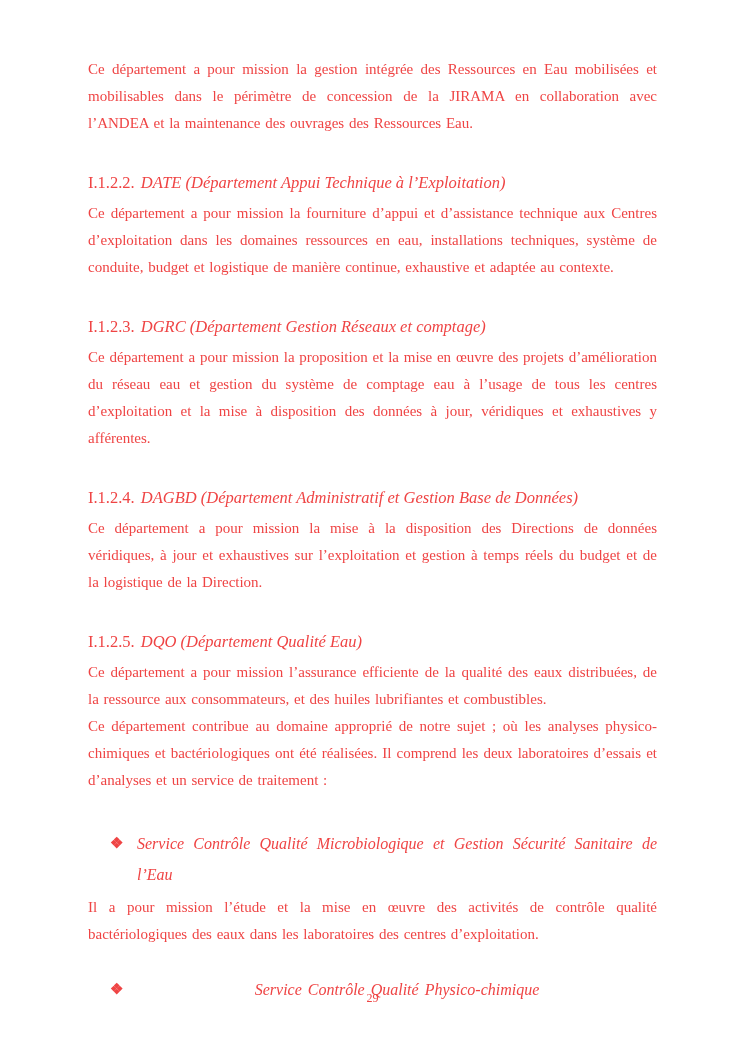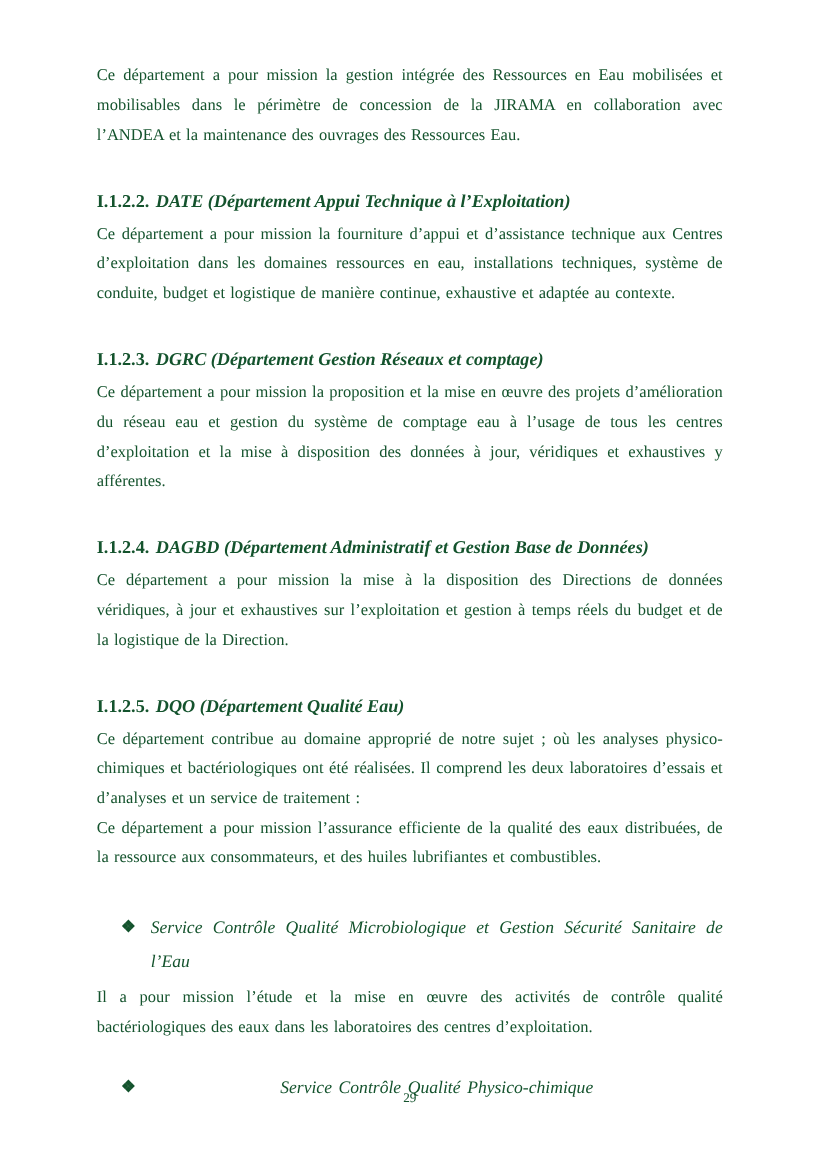--- a/index.html
+++ b/index.html
@@ -5,38 +5,38 @@
   html, body {
     margin: 0;
     padding: 0;
     background: #ffffff;
   }
   .page {
     position: relative;
     width: 745px;
     height: 1053px;
     background: #ffffff;
-    color: #14532d;
+    color: #ef4444;
     font-family: "Liberation Serif", "DejaVu Serif", serif;
     box-sizing: border-box;
     padding: 56px 88px 0 88px;
     overflow: hidden;
   }
   .para {
     margin: 0;
     font-size: 15px;
     line-height: 27px;
     text-align: justify;
     word-spacing: 1px;
   }
   .section-heading {
     margin: 31px 0 2px 0;
     font-size: 16.5px;
     line-height: 30px;
-    font-weight: bold;
+    font-weight: normal;
     text-align: left;
   }
   .section-number {
     font-style: normal;
     margin-right: 6px;
   }
   .section-title {
     font-style: italic;
   }
   .service-item {
@@ -98,22 +98,22 @@
     <h2 class="section-heading">
       <span class="section-number">I.1.2.4.</span><span class="section-title">DAGBD (Département Administratif et Gestion Base de Données)</span>
     </h2>
     <p class="para">Ce département a pour mission la mise à la disposition des Directions de données véridiques, à jour et exhaustives sur l’exploitation et gestion à temps réels du budget et de la logistique de la Direction.</p>
   </div>
 
   <div>
     <h2 class="section-heading">
       <span class="section-number">I.1.2.5.</span><span class="section-title">DQO (Département Qualité Eau)</span>
     </h2>
+    <p class="para">Ce département a pour mission l’assurance efficiente de la qualité des eaux distribuées, de la ressource aux consommateurs, et des huiles lubrifiantes et combustibles.</p>
     <p class="para">Ce département contribue au domaine approprié de notre sujet ; où les analyses physico-chimiques et bactériologiques ont été réalisées. Il comprend les deux laboratoires d’essais et d’analyses et un service de traitement :</p>
-    <p class="para">Ce département a pour mission l’assurance efficiente de la qualité des eaux distribuées, de la ressource aux consommateurs, et des huiles lubrifiantes et combustibles.</p>
   </div>
 
   <div>
     <div class="service-item">
       <span class="service-marker">❖</span>
       <span class="service-title">Service Contrôle Qualité Microbiologique et Gestion Sécurité Sanitaire de l’Eau</span>
     </div>
     <p class="para service-body">Il a pour mission l’étude et la mise en œuvre des activités de contrôle qualité bactériologiques des eaux dans les laboratoires des centres d’exploitation.</p>
 
     <div class="service-item" style="margin-top:26px;">

